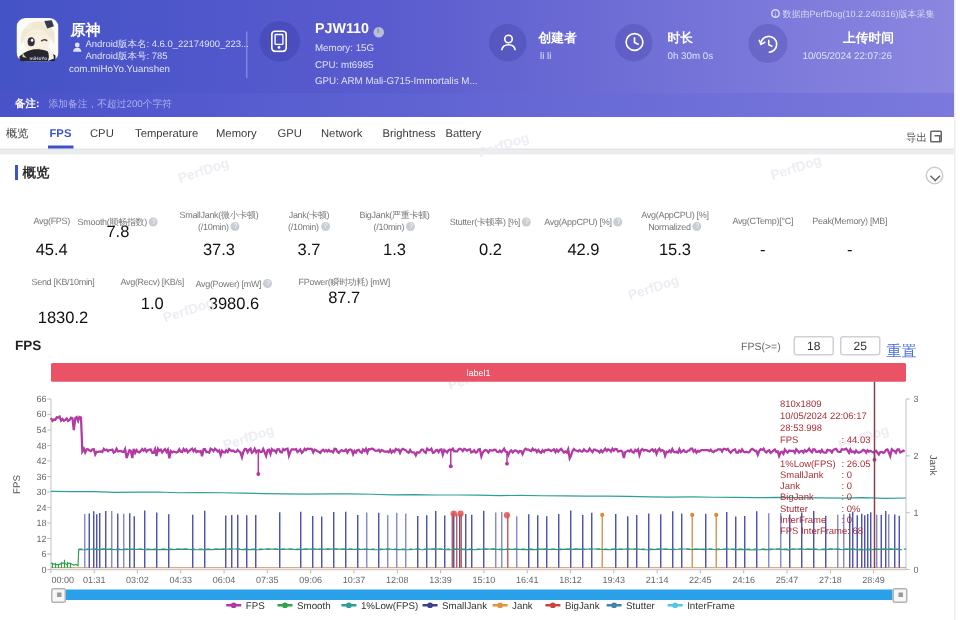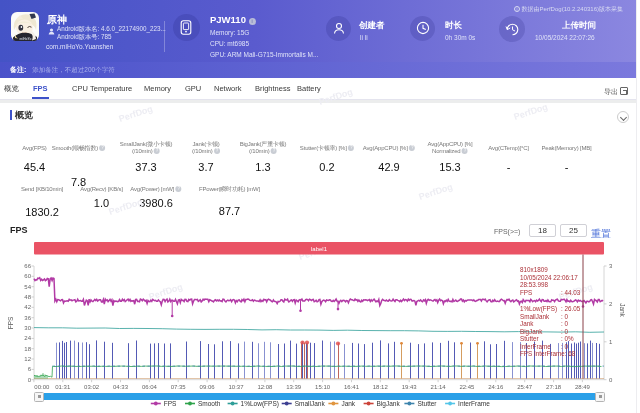--- a/index.html
+++ b/index.html
@@ -95,21 +95,21 @@
 <path d="M1 4.5 L2.3 7.6 L5.2 6" fill="none" stroke="#fff" stroke-width="1"></path>
 <path d="M7.5 4.5 L7.5 7.8 L10 9" fill="none" stroke="#fff" stroke-width="1"></path>
 </svg>
 <div class="ht" style="left:562px;top:19.5px;font-size:8.5px">上传时间</div>
 <div class="hs" style="left:535px;top:34px;font-size:6.5px">10/05/2024 22:07:26</div>
 <div class="hs" style="right:17px;left:auto;top:5px;font-size:6px;color:#d8daf2"><span style="display:inline-block;width:6px;height:6px;border:0.8px solid #d8daf2;border-radius:50%;font-size:4.5px;line-height:6px;text-align:center;vertical-align:0.5px">i</span> 数据由PerfDog(10.2.240316)版本采集</div>
 <div class="rmk"><b>备注:</b><span>添加备注，不超过200个字符</span></div>
 <div class="tabbar">
     <span class="tab" style="left:4px">概览</span>
     <span class="tab on" style="left:33px">FPS</span>
-    <span class="tab" style="left:72px">CPU</span>
+    <span class="tab" style="left:60px">CPU</span>
     <span class="tab" style="left:90px">Temperature</span>
     <span class="tab" style="left:144px">Memory</span>
     <span class="tab" style="left:185px">GPU</span>
     <span class="tab" style="left:214px">Network</span>
     <span class="tab" style="left:255px">Brightness</span>
     <span class="tab" style="left:297px">Battery</span>
     <div class="uline"></div>
   </div>
 <div class="export">导出</div>
 <div class="expicon"></div>
@@ -117,21 +117,21 @@
 <div class="pbar"></div>
 <div class="ptitle">概览</div>
 <div class="collapse"></div>
 <div class="mcol" style="left:34.5px;top:144.5px">
     <div>Avg(FPS)</div>
   </div>
 <div class="mval" style="left:34.5px;top:160.5px">45.4</div>
 <div class="mcol" style="left:78.6px;top:144.5px">
     <div>Smooth(顺畅指数) <span class="qi">?</span></div>
   </div>
-<div class="mval" style="left:78.6px;top:176px">7.8</div>
+<div class="mval" style="left:78.6px;top:149px">7.8</div>
 <div class="mcol" style="left:146px;top:140.5px">
     <div>SmallJank(微小卡顿)</div>
     <div>(/10min) <span class="qi">?</span></div>
   </div>
 <div class="mval" style="left:146px;top:160.5px">37.3</div>
 <div class="mcol" style="left:206px;top:140.5px">
     <div>Jank(卡顿)</div>
     <div>(/10min) <span class="qi">?</span></div>
   </div>
 <div class="mval" style="left:206px;top:160.5px">3.7</div>
@@ -169,21 +169,21 @@
     <div>Avg(Recv) [KB/s]</div>
   </div>
 <div class="mval" style="left:101.5px;top:196.5px">1.0</div>
 <div class="mcol" style="left:156px;top:186px">
     <div>Avg(Power) [mW] <span class="qi">?</span></div>
   </div>
 <div class="mval" style="left:156px;top:196.5px">3980.6</div>
 <div class="mcol" style="left:229.5px;top:186px">
     <div>FPower(瞬时功耗) [mW]</div>
   </div>
-<div class="mval" style="left:229.5px;top:205px">87.7</div>
+<div class="mval" style="left:229.5px;top:193px">87.7</div>
 
 <div class="fpstitle">FPS</div>
 <div class="fctl" style="left:494px">FPS(&gt;=)</div>
 <div class="ibox" style="left:529px">18</div>
 <div class="ibox" style="left:560px">25</div>
 <div class="reset">重置</div>
 <svg style="position:absolute;left:0;top:0" width="640" height="413" viewBox="0 0 640 413">
 <text x="120" y="122" class="wm" transform="rotate(-18 120 122)">PerfDog</text>
 <text x="320" y="105" class="wm" transform="rotate(-18 320 105)">PerfDog</text>
 <text x="515" y="120" class="wm" transform="rotate(-18 515 120)">PerfDog</text>

